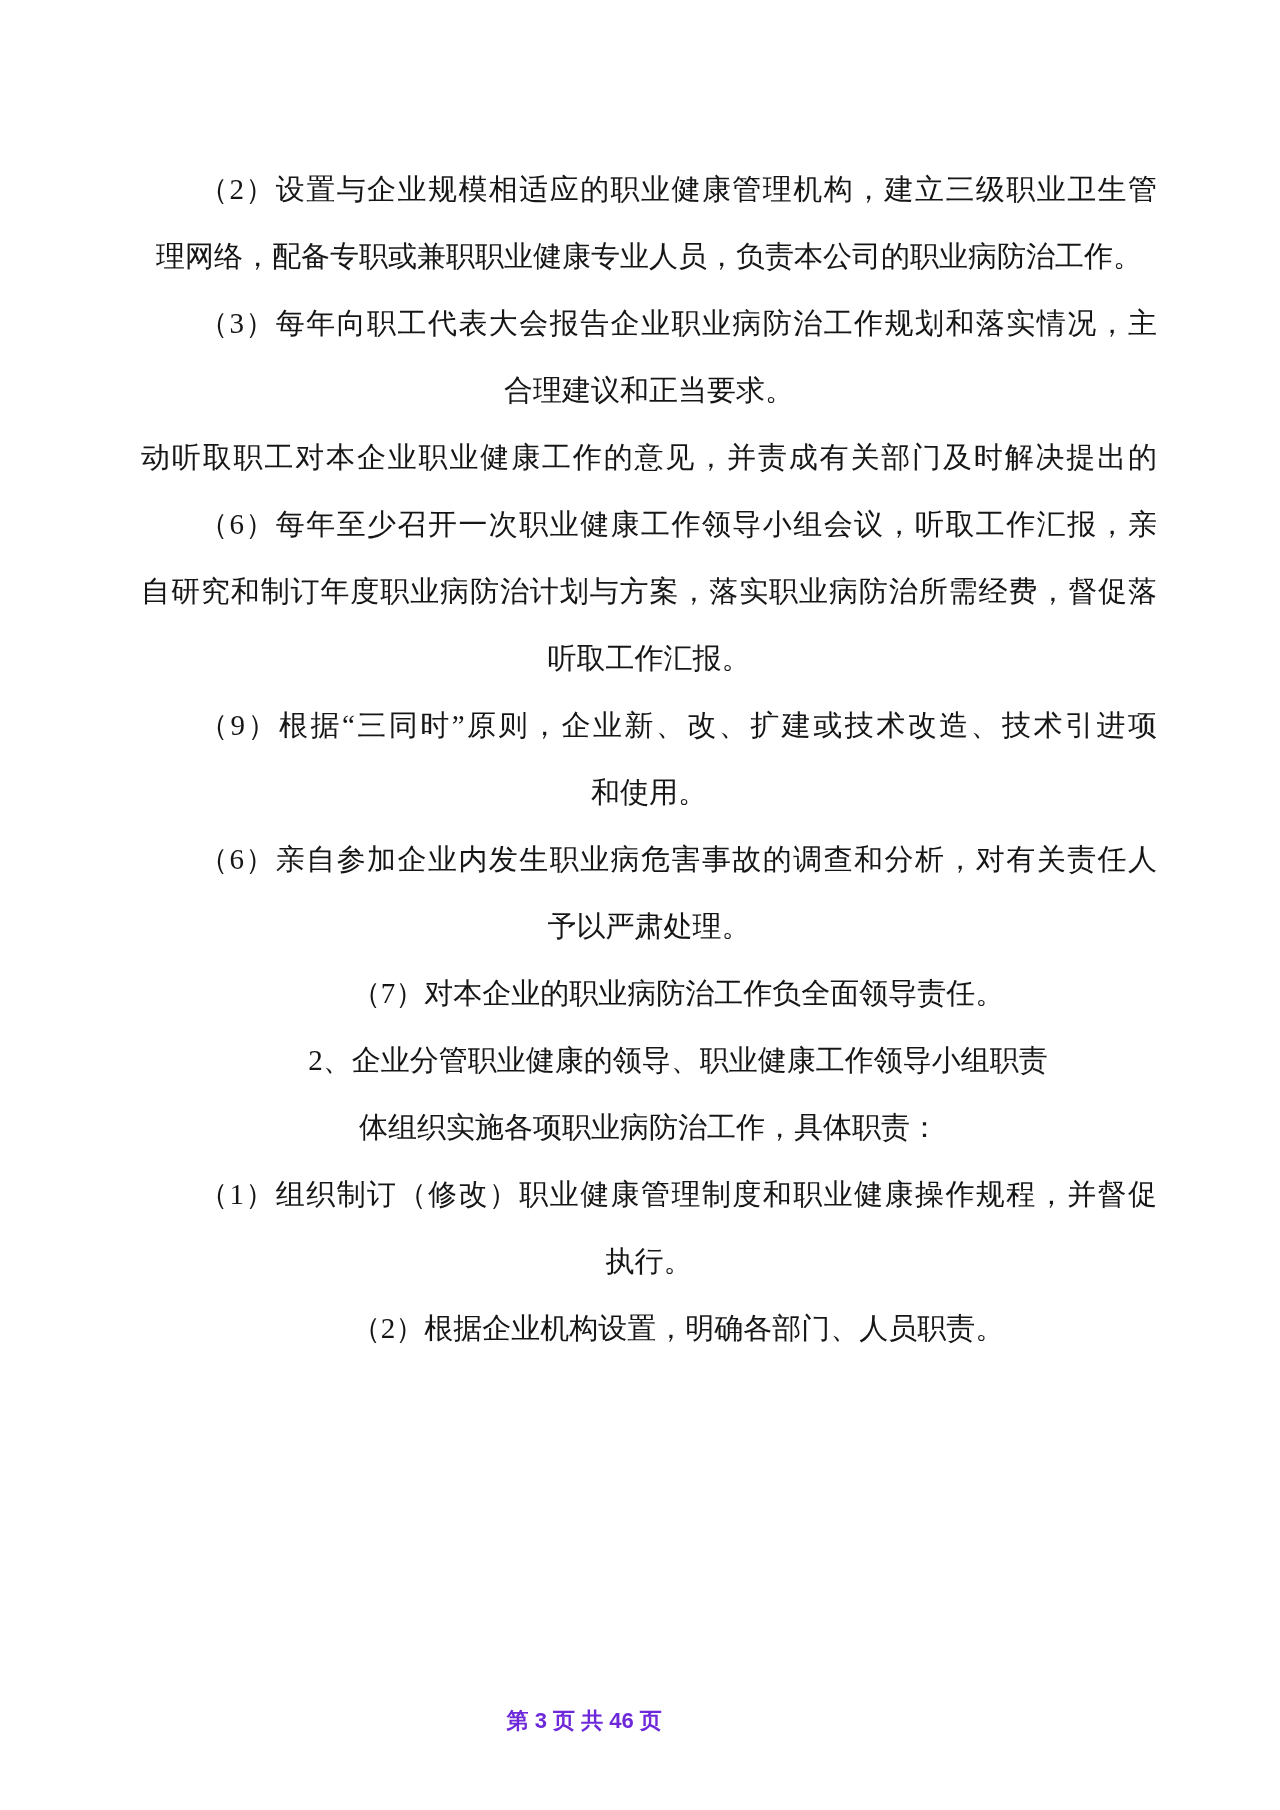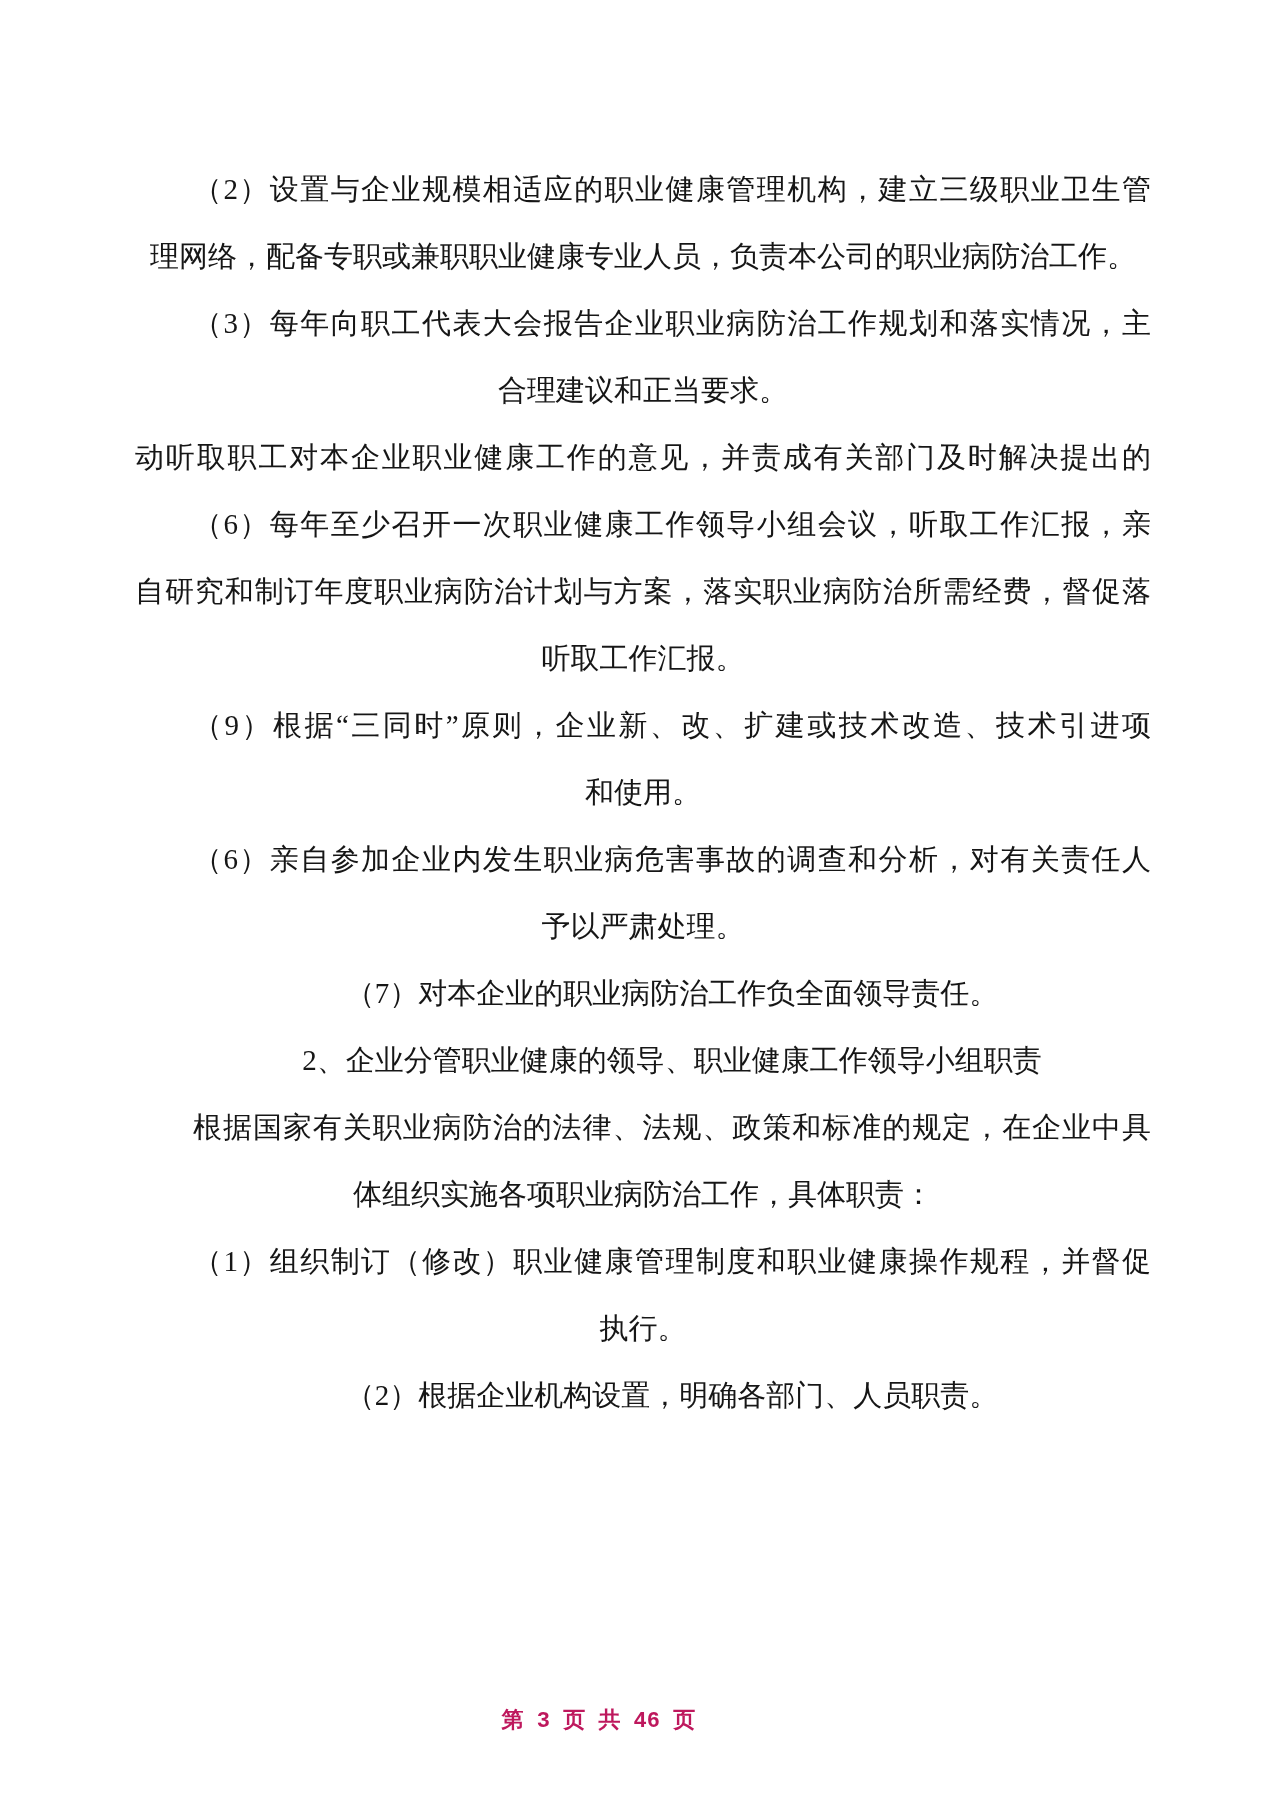--- a/index.html
+++ b/index.html
@@ -10,21 +10,21 @@
   .page {
     position: relative;
     width: 1280px;
     height: 1810px;
     background: #ffffff;
     overflow: hidden;
     font-family: "Liberation Serif", "DejaVu Serif", serif;
   }
   .body-text {
     position: absolute;
-    left: 135px;
+    left: 141px;
     top: 156px;
     width: 1016px;
     color: #161616;
   }
   .line {
     font-size: 29px;
     line-height: 67px;
     height: 67px;
     overflow: hidden;
     text-align: center;
@@ -34,24 +34,24 @@
   }
   .line.justify {
     text-align: justify;
     text-align-last: justify;
   }
   .footer {
     position: absolute;
     top: 1680px;
     left: 572px;
     transform: translateX(-50%);
-    font-family: Liberation Mono, monospace;
+    font-family: Liberation Sans, sans-serif;
     font-weight: 700;
     font-size: 22px;
-    color: #be185d;
+    color: #6d28d9;
     white-space: pre;
   }
 </style>
 </head>
 <body>
 
 <div class="page">
   <div class="body-text" id="body-text">
       <div class="line indent justify">（2）设置与企业规模相适应的职业健康管理机构，建立三级职业卫生管</div>
       <div class="line">理网络，配备专职或兼职职业健康专业人员，负责本公司的职业病防治工作。</div>
@@ -60,21 +60,20 @@
       <div class="line justify">动听取职工对本企业职业健康工作的意见，并责成有关部门及时解决提出的</div>
       <div class="line indent justify">（6）每年至少召开一次职业健康工作领导小组会议，听取工作汇报，亲</div>
       <div class="line justify">自研究和制订年度职业病防治计划与方案，落实职业病防治所需经费，督促落</div>
       <div class="line">听取工作汇报。</div>
       <div class="line indent justify">（9）根据“三同时”原则，企业新、改、扩建或技术改造、技术引进项</div>
       <div class="line">和使用。</div>
       <div class="line indent justify">（6）亲自参加企业内发生职业病危害事故的调查和分析，对有关责任人</div>
       <div class="line">予以严肃处理。</div>
       <div class="line indent">（7）对本企业的职业病防治工作负全面领导责任。</div>
       <div class="line indent">2、企业分管职业健康的领导、职业健康工作领导小组职责</div>
-      <div class="line indent justify">根据国家有关职业病防治的法律、法规、政策和标准的规定，在企业中具</div>
       <div class="line">体组织实施各项职业病防治工作，具体职责：</div>
       <div class="line indent justify">（1）组织制订（修改）职业健康管理制度和职业健康操作规程，并督促</div>
       <div class="line">执行。</div>
       <div class="line indent">（2）根据企业机构设置，明确各部门、人员职责。</div>
     </div>
   <div class="footer">
     <span>第 3 页 共 46 页</span>
   </div>
 </div>
 

